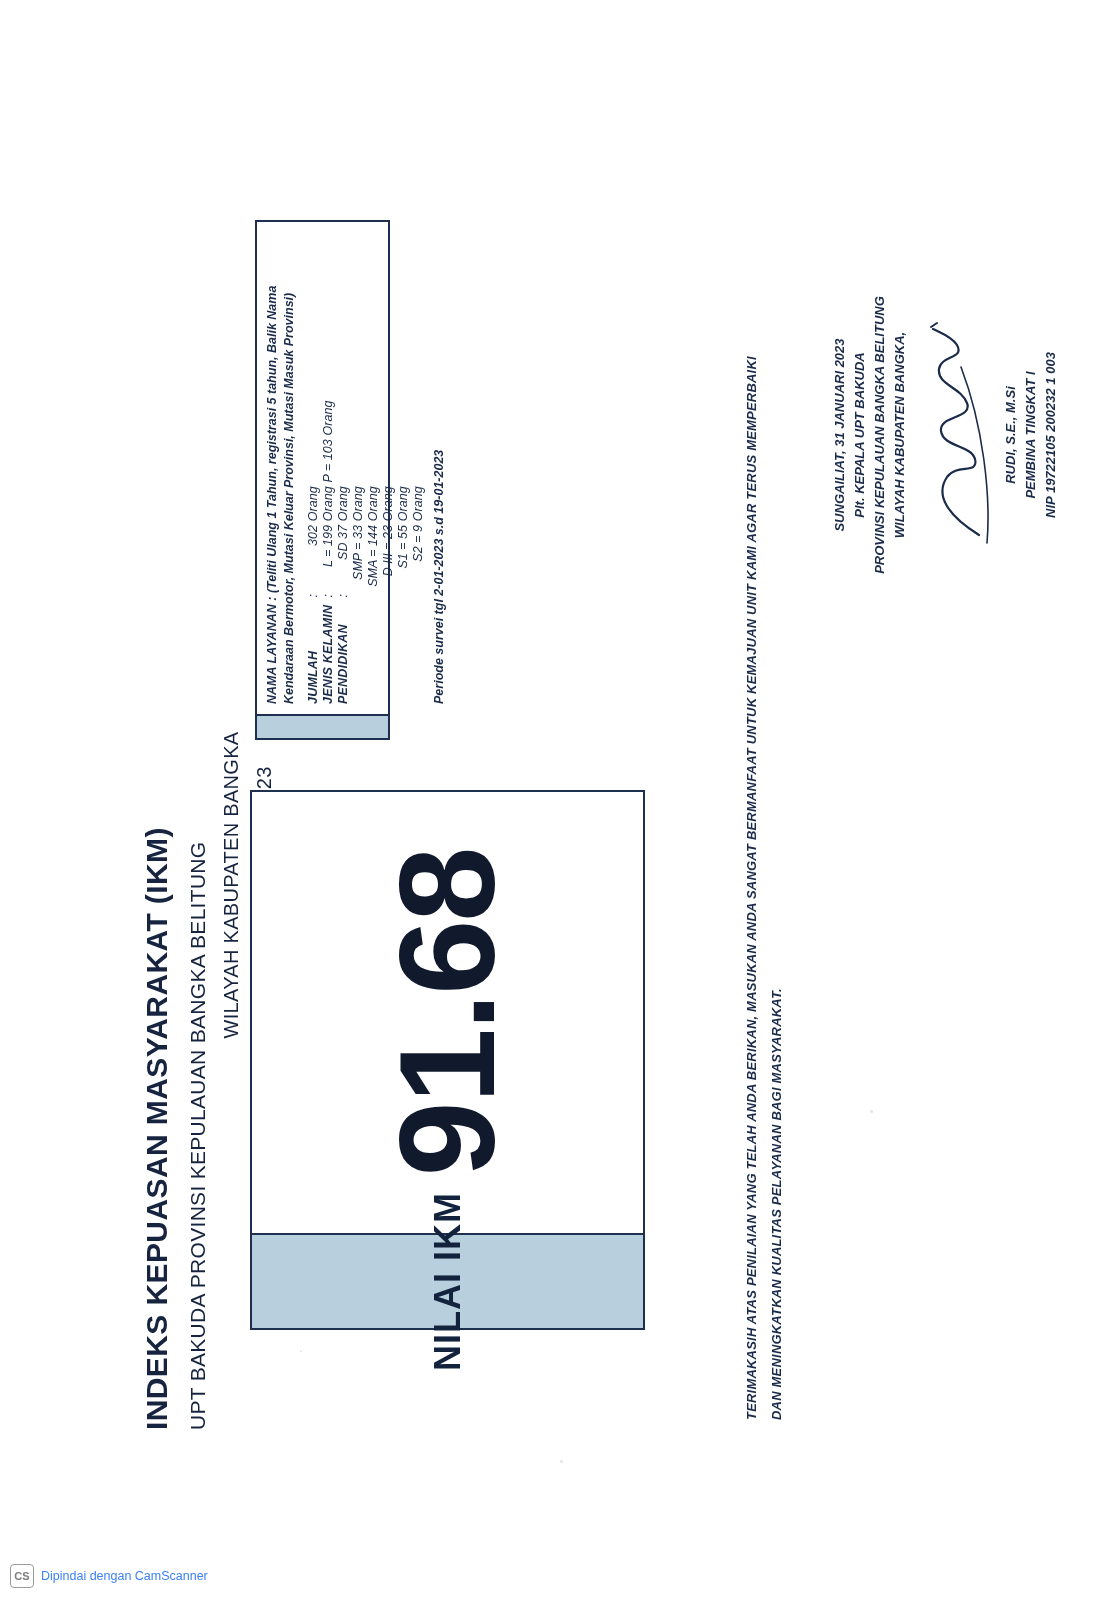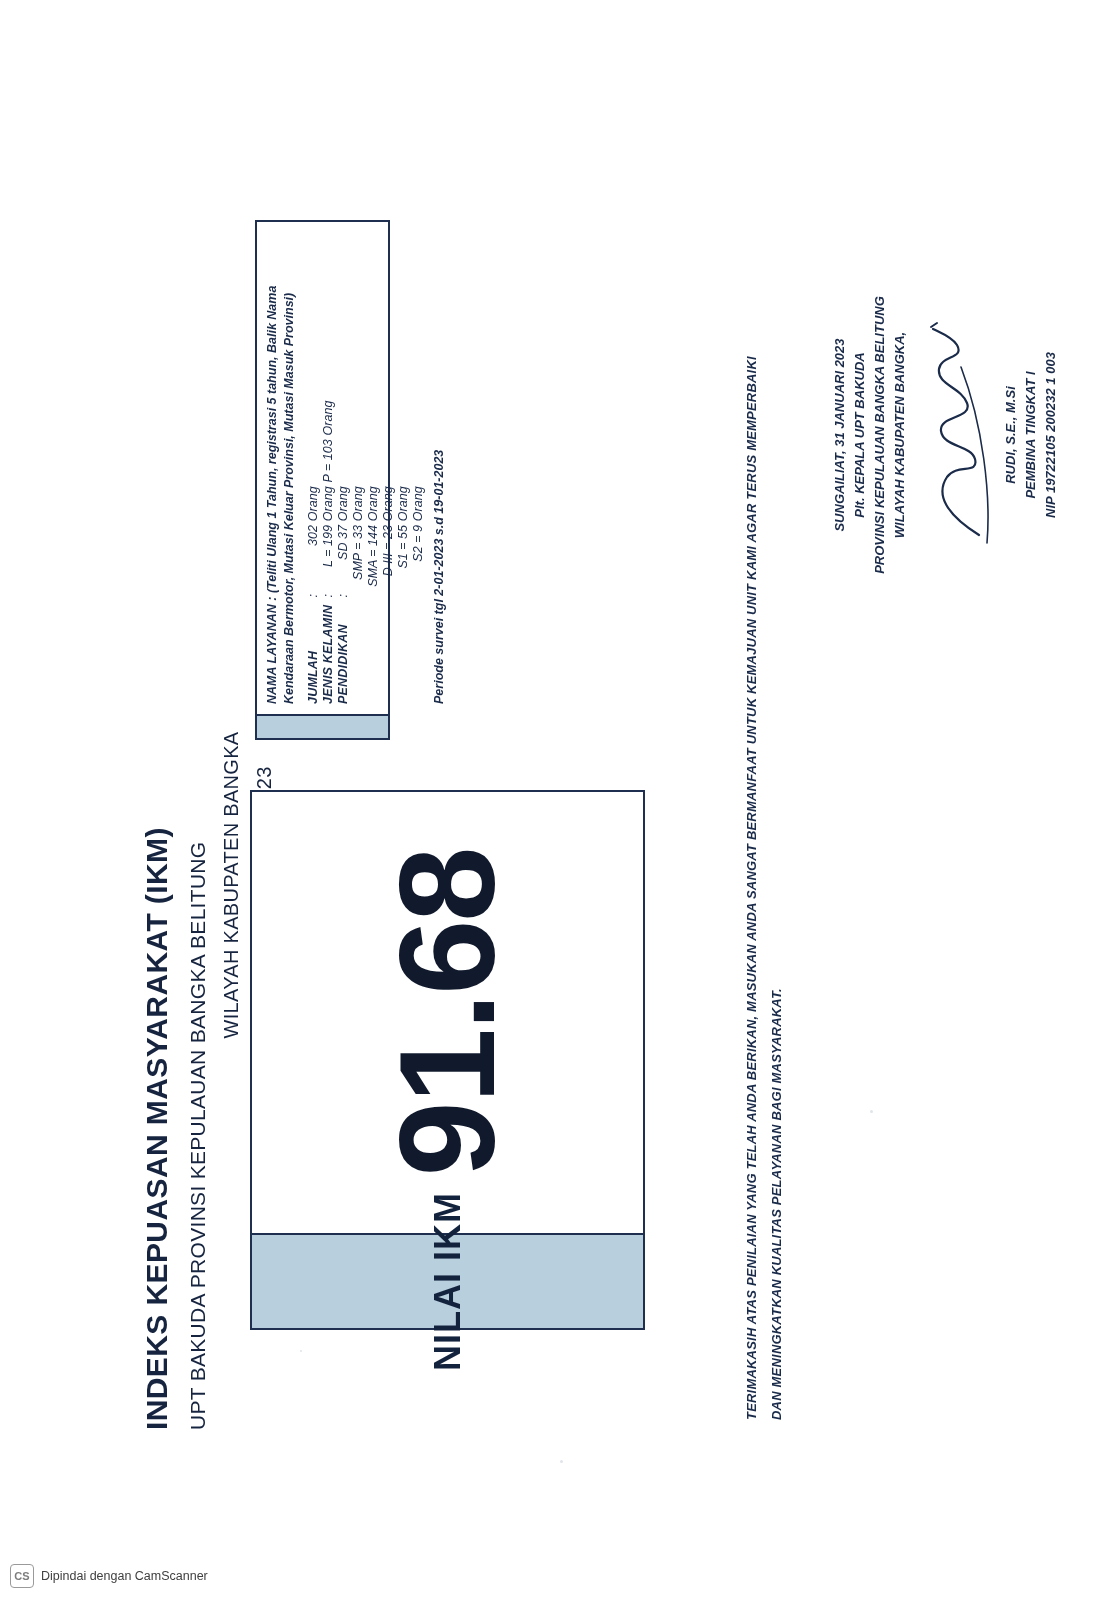--- a/index.html
+++ b/index.html
@@ -221,21 +221,21 @@
     color: #7d7d7d;
     font-size: 11px;
     font-weight: 700;
     display: flex;
     align-items: center;
     justify-content: center;
     font-family: "Liberation Sans", sans-serif;
   }
   #cs-text {
     font-size: 12.5px;
-    color: #404040;
+    color: #3b82f6;
   }
 
   
   .speck { position: absolute; background: #dfe5ea; border-radius: 50%; }
 </style>
 </head>
 <body>
 
 <div id="page">
 

